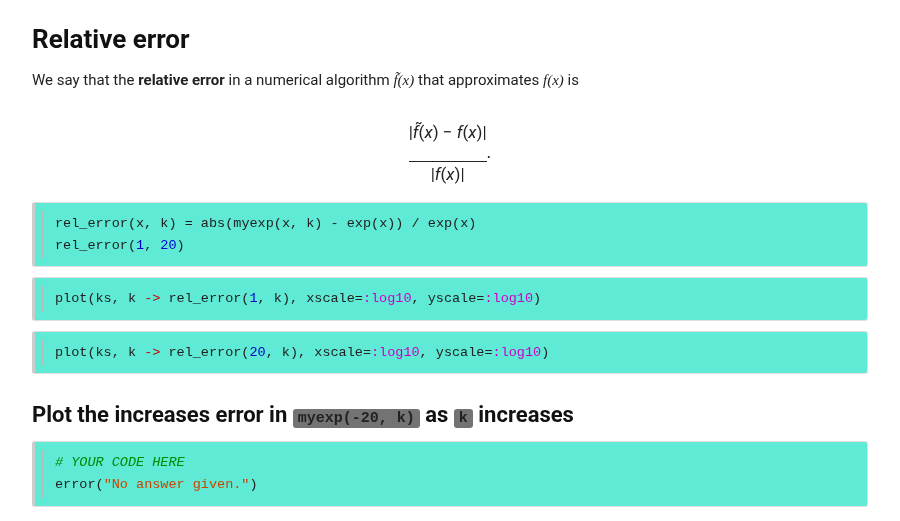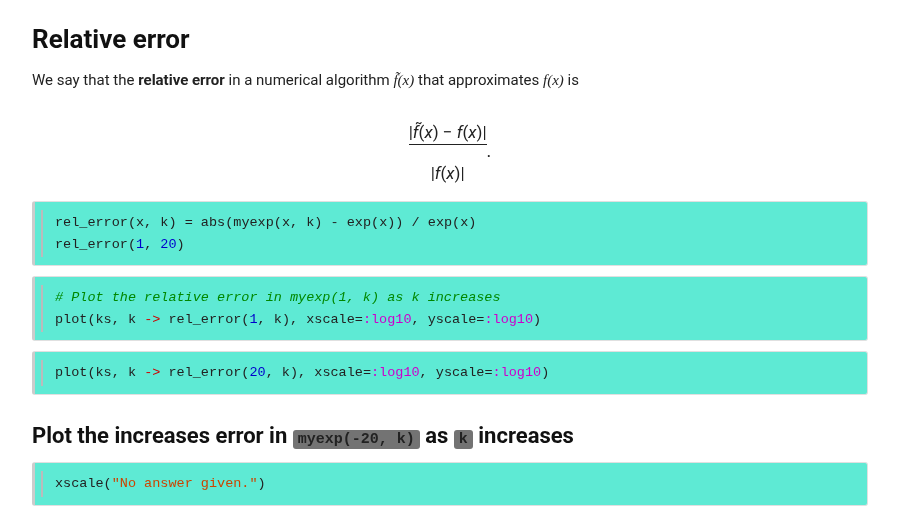--- a/index.html
+++ b/index.html
@@ -46,22 +46,22 @@
 
     .fraction {
       display: inline-block;
       vertical-align: middle;
       text-align: center;
     }
 
     .fraction .numerator {
       display: block;
       border-bottom: 1.5px solid #222;
-      padding-bottom: 2px;
-      margin-bottom: 18px;
+      padding-bottom: 19px;
+      margin-bottom: 2px;
       font-size: 17px;
     }
 
     .fraction .denominator {
       display: block;
       font-size: 17px;
     }
 
     .math-inline {
       font-style: italic;
@@ -132,34 +132,34 @@
   <div>
     <span class="c-func">rel_error</span><span class="c-default">(x, k) </span><span class="c-default">=</span><span class="c-default"> </span><span class="c-func">abs</span><span class="c-default">(</span><span class="c-func">myexp</span><span class="c-default">(x, k) </span><span class="c-default">-</span><span class="c-default"> </span><span class="c-func">exp</span><span class="c-default">(x)) </span><span class="c-default">/</span><span class="c-default"> </span><span class="c-func">exp</span><span class="c-default">(x)</span>
   </div>
   <div>
     <span class="c-func">rel_error</span><span class="c-default">(</span><span class="c-num">1</span><span class="c-default">, </span><span class="c-num">20</span><span class="c-default">)</span>
   </div>
 </div>
 
 <div class="code-block">
   <div>
-    <span class="c-comment"># Plot the relative error in myexp(1, k) as k increases</span>
-  </div>
-  <div>
     <span class="c-func">plot</span><span class="c-default">(ks, k </span><span class="c-arrow">-&gt;</span><span class="c-default"> </span><span class="c-func">rel_error</span><span class="c-default">(</span><span class="c-num">1</span><span class="c-default">, k), xscale</span><span class="c-default">=</span><span class="c-keyword">:log10</span><span class="c-default">, yscale</span><span class="c-default">=</span><span class="c-keyword">:log10</span><span class="c-default">)</span>
   </div>
 </div>
 
 <div class="code-block">
   <div>
     <span class="c-func">plot</span><span class="c-default">(ks, k </span><span class="c-arrow">-&gt;</span><span class="c-default"> </span><span class="c-func">rel_error</span><span class="c-default">(</span><span class="c-num">20</span><span class="c-default">, k), xscale</span><span class="c-default">=</span><span class="c-keyword">:log10</span><span class="c-default">, yscale</span><span class="c-default">=</span><span class="c-keyword">:log10</span><span class="c-default">)</span>
   </div>
 </div>
 
 <h2>
   <span>Plot the increases error in </span><code class="inline-code">myexp(-20, k)</code><span> as </span><code class="inline-code">k</code><span> increases</span>
 </h2>
 
 <div class="code-block">
   <div>
-    <span class="c-func">xscale</span><span class="c-default">(</span><span class="c-string">"No answer given."</span><span class="c-default">)</span>
+    <span class="c-comment"># YOUR CODE HERE</span>
+  </div>
+  <div>
+    <span class="c-func">error</span><span class="c-default">(</span><span class="c-string">"No answer given."</span><span class="c-default">)</span>
   </div>
 </div>
 
 </body></html>

